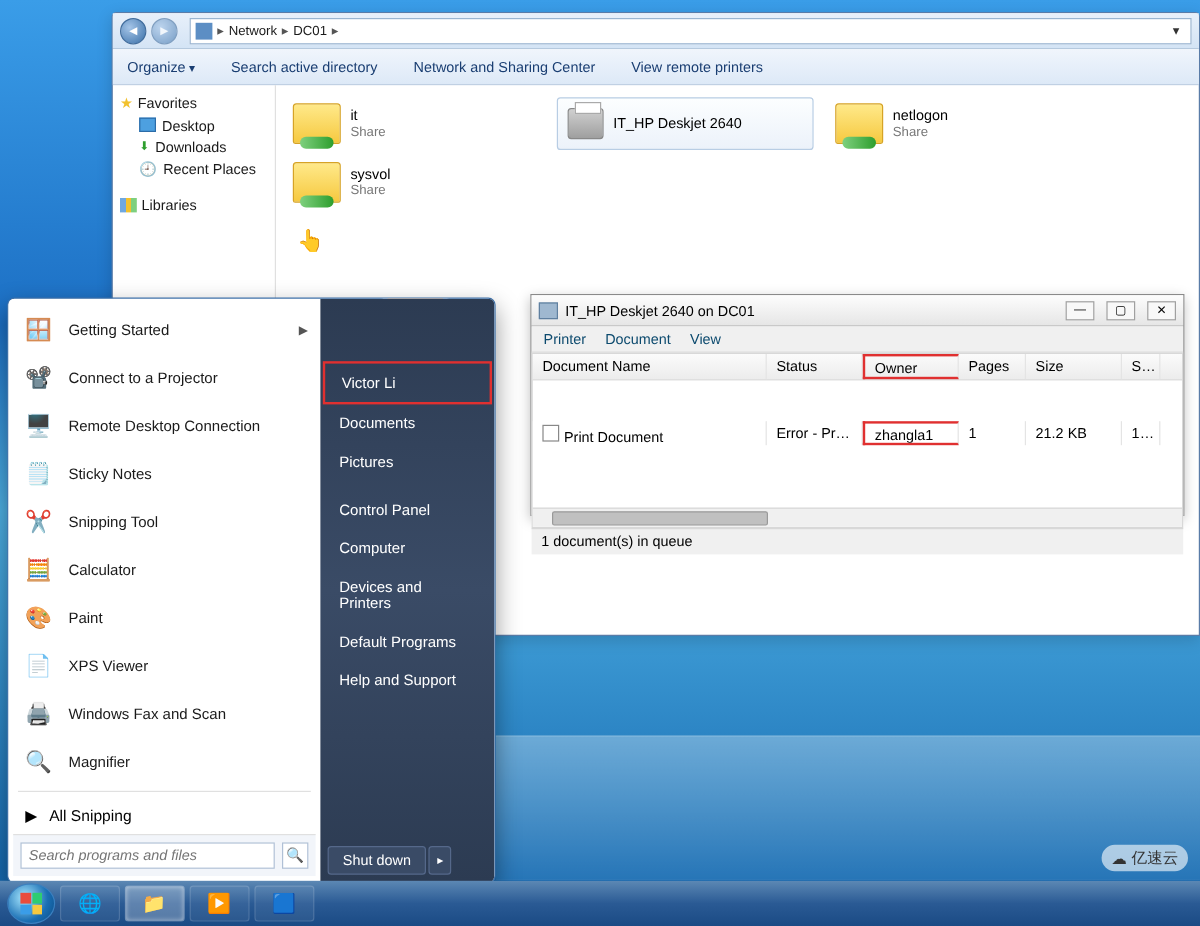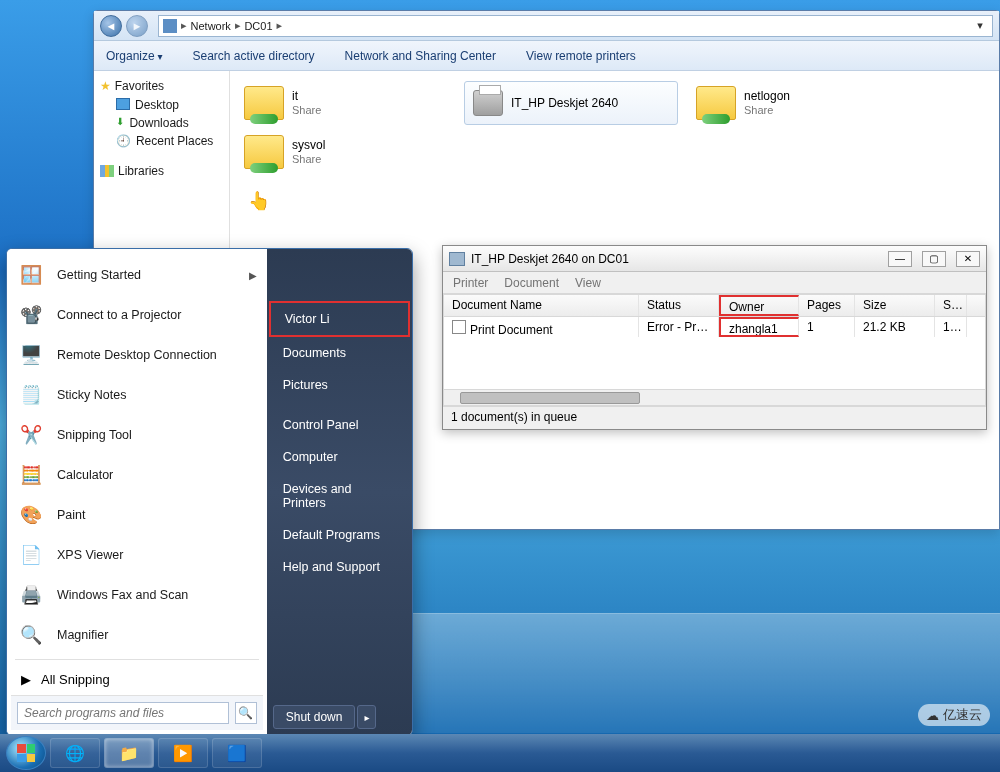--- a/index.html
+++ b/index.html
@@ -30,26 +30,26 @@
 .folder-item .sub { color:#777; font-size:11px;}
 .printer-tile { width: 214px; height: 44px; border: 1px solid #b8cde4; border-radius: 3px; background: linear-gradient(180deg,#fcfeff,#ecf2fa); display:flex; align-items:center; gap:8px; padding: 4px 8px; font-size:12px; }
 .prt-ico { width:30px; height:26px; background: linear-gradient(180deg,#d0d0d0,#9f9f9f); border:1px solid #888; border-radius:3px; position:relative; }
 .prt-ico::after{content:"";position:absolute;top:-6px;left:5px;width:20px;height:8px;background:#fff;border:1px solid #aaa;}
 
 
 .queue-win { position: absolute; left: 442px; top: 245px; width: 545px; height: 185px; background: #f0f0f0; border: 1px solid #8a8a8a; box-shadow: 0 3px 10px rgba(0,0,0,0.25); }
 .qw-title { height: 26px; background: linear-gradient(180deg,#fdfdfd,#e6e6e6); border-bottom:1px solid #c0c0c0; display:flex; align-items:center; padding: 0 6px; font-size:12px; gap:6px;}
 .qw-title .spacer{flex:1;}
 .qw-btn { width:24px; height:16px; border:1px solid #a0a0a0; background:#f8f8f8; font-size:10px; display:inline-flex; align-items:center; justify-content:center; margin-left:4px;}
-.qw-menu { height: 22px; background:#f0f0f0; border-bottom:1px solid #d8d8d8; display:flex; align-items:center; gap:16px; padding: 0 10px; font-size:12px; color:#737373;}
+.qw-menu { height: 22px; background:#f0f0f0; border-bottom:1px solid #d8d8d8; display:flex; align-items:center; gap:16px; padding: 0 10px; font-size:12px; color:#0c4a6e;}
 .qw-table { background:#fff; border:1px solid #d8d8d8; margin:0; }
 .qw-head { display:flex; height:22px; font-size:12px; background:linear-gradient(#fbfbfb,#ececec); border-bottom:1px solid #d8d8d8;}
 .qw-head div, .qw-row div { padding: 3px 8px; border-right:1px solid #e4e4e4; overflow:hidden; white-space:nowrap; text-overflow:ellipsis;}
 .col-doc{width:195px;} .col-stat{width:80px;} .col-own{width:80px;} .col-pg{width:56px;} .col-sz{width:80px;} .col-sub{width:32px;}
-.qw-row { display:flex; height:20px; font-size:12px; background:#fff;}
+.qw-row { display:flex; height:20px; font-size:12px; background:#fff;margin-top:34px;}
 .red-box { border: 2px solid #e03030; }
 .qw-scroll { height: 16px; background:#f0f0f0; border-top:1px solid #d8d8d8; position:relative;}
 .qw-scroll .thumb{position:absolute;left:16px;top:2px;height:12px;width:180px;background:#c0c0c0;border:1px solid #999;border-radius:2px;}
 .qw-status { height:22px; border-top:1px solid #d8d8d8; padding:3px 8px; font-size:12px; background:#f0f0f0;}
 
 
 .start-menu { position: absolute; left: 6px; top: 248px; width: 407px; height: 488px; background: #fff; border: 1px solid #3a6ea8; border-radius: 6px; box-shadow: 0 8px 20px rgba(0,0,0,0.4); display:flex; overflow:hidden;}
 .sm-left { width: 261px; background:#fff; display:flex; flex-direction:column; padding: 6px 4px 4px 4px;}
 .sm-right { width: 146px; background: linear-gradient(180deg,#2c3b52,#3a4b66 50%,#2c3b52); color:#fff; padding: 52px 2px 2px 2px; font-size:12.5px; position:relative;}
 .sm-item { display:flex; align-items:center; gap:10px; padding: 5px 6px; font-size:12.5px; color:#1a1a1a;}

